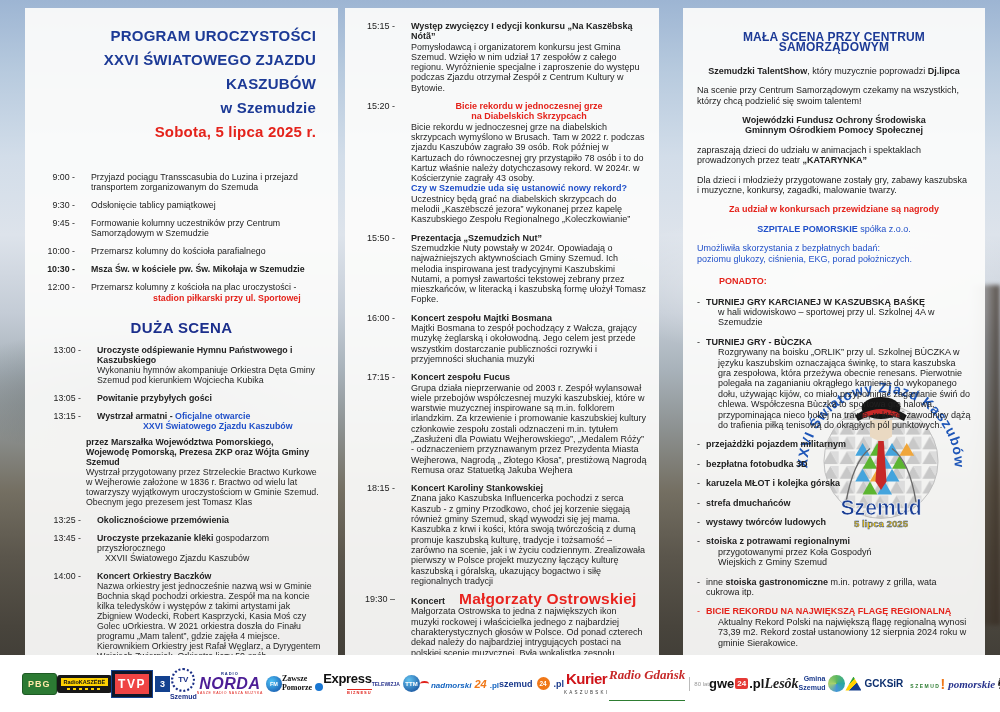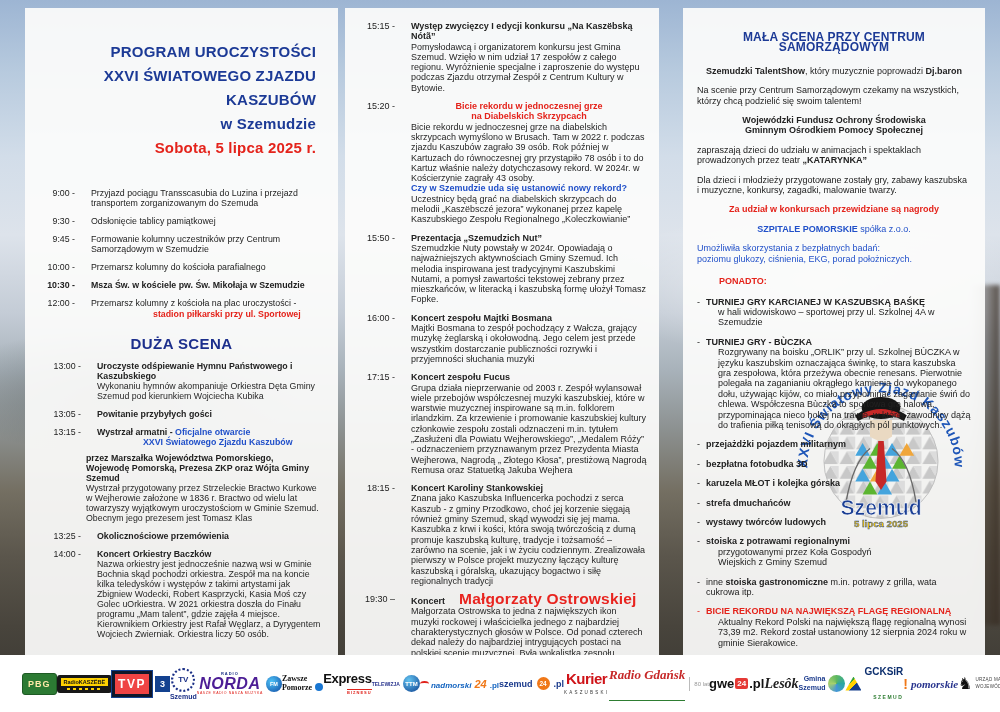--- a/index.html
+++ b/index.html
@@ -3,21 +3,21 @@
 <meta charset="utf-8">
 <style>
   html,body{margin:0;padding:0}
   body{width:1000px;height:712px;overflow:hidden;font-family:"Liberation Sans",sans-serif;position:relative;
     background:
       radial-gradient(ellipse 320px 110px at 82% 40%, rgba(255,255,255,.55), transparent 70%),
       radial-gradient(ellipse 260px 90px at 12% 55%, rgba(40,45,40,.35), transparent 70%),
       linear-gradient(180deg,#9db5d3 0%,#b7cade 10%,#d2dde9 22%,#dde3eb 33%,#c4ccd6 44%,#a8b2ba 52%,#8d9292 60%,#746f62 69%,#5b564c 78%,#48443c 88%,#383631 100%);}
   .bg-tree{position:absolute;right:0;top:285px;width:30px;height:340px;background:linear-gradient(90deg,rgba(56,44,34,0),rgba(56,44,34,.8));filter:blur(2px)}
   .panel{position:absolute;top:8px;height:647px;background:rgba(252,252,251,.93);box-sizing:border-box;overflow:hidden;color:#222}
-  .p-left{left:25px;width:313px;padding:32px 14px 0;font-size:8.8px;line-height:10px}
+  .p-left{left:25px;width:313px;padding:16px 14px 0;font-size:8.8px;line-height:10px}
   .p-mid{left:345px;width:314px;padding:13px 12px 0 8px;font-size:9px;line-height:10.3px}
   .p-right{left:683px;width:302px;padding:24px 14px 0;font-size:9px;line-height:10.4px}
   .ttl{font-size:15px;font-weight:800;color:#1c3a96;text-align:right;padding-right:8px;line-height:24px;letter-spacing:.2px}
   .red2{color:#e4231b}
   .red{color:#e4231b}
   .blue{color:#2150c9}
   .b{font-weight:700}
   .ctr{text-align:center}
   .morning{margin-top:28px}
   .ent{display:flex;margin-bottom:8px}
@@ -79,21 +79,21 @@
   .rg-a{font-family:"Liberation Serif",serif;font-style:italic;font-weight:700;font-size:13px;color:#c62828;border-bottom:1.5px solid #2e7d32;padding-bottom:17px}
   .rg-d{width:1px;height:14px;background:#bbb}
   .rg-b{font-size:6px;color:#999}
   .gwe{display:flex;align-items:center;gap:1px}
   .gwe-a{font-size:13px;font-weight:900;color:#111}
   .gwe-24{background:#e53935;color:#fff;font-size:8px;font-weight:800;padding:1px 2px;border-radius:2px}
   .le{font-family:"Liberation Serif",serif;font-style:italic;font-weight:600;font-size:14px;color:#222}
   .gs-t{font-size:7px;font-weight:800;color:#1a3a8c;text-align:right;line-height:1.15}
   .gs-c{width:17px;height:17px;border-radius:50%;background:conic-gradient(#5fb760,#2ca7a0,#4596d8,#a6d06c,#5fb760)}
   .gc-tri{width:16px;height:14px;clip-path:polygon(50% 0,0 100%,100% 100%);background:linear-gradient(135deg,#36a336 38%,#ffd200 38% 58%,#123c8c 58%)}
-  .gc-t{line-height:1;display:flex;flex-direction:column;gap:18px}
+  .gc-t{line-height:1;display:flex;flex-direction:row;gap:7px}
   .gc-a{font-size:10px;font-weight:800;color:#0d2f6e}
   .gc-b{font-size:5px;font-weight:700;color:#2e7d32;letter-spacing:1.5px;align-self:flex-end}
   .pom-ex{font-size:14px;font-weight:900;color:#f07818}
   .pom-t{font-family:"Liberation Serif",serif;font-style:italic;font-weight:700;font-size:11px;color:#27338d}
   .um-g{font-size:16px;color:#111;line-height:1}
   .um-t{font-size:4.5px;color:#444;line-height:1.5;letter-spacing:.3px}
 </style>
 </head>
 <body>
 
@@ -150,20 +150,24 @@
       <span class="bd"><span class="b">Wystrzał armatni - </span><span class="blue b">Oficjalne otwarcie</span><div class="blue b ind3">XXVI Światowego Zjazdu Kaszubów</div></span>
     </div>
   <div class="para">
       <div class="b">przez Marszałka Województwa Pomorskiego,</div>
       <div class="b">Wojewodę Pomorską, Prezesa ZKP oraz Wójta Gminy Szemud</div>
       <div class="ds">Wystrzał przygotowany przez Strzeleckie Bractwo Kurkowe w Wejherowie założone w 1836 r. Bractwo od wielu lat towarzyszy wyjątkowym uroczystościom w Gminie Szemud. Obecnym jego prezesem jest Tomasz Klas</div>
     </div>
   <div class="ent">
       <span class="tm">13:25 -</span>
       <span class="bd b">Okolicznościowe przemówienia</span>
+    </div>
+  <div class="ent">
+      <span class="tm">13:45 -</span>
+      <span class="bd"><span class="b">Uroczyste przekazanie klëki</span><span> gospodarzom przyszłorocznego</span><div class="ind1">XXVII Światowego Zjazdu Kaszubów</div></span>
     </div>
   <div class="ent">
       <span class="tm">14:00 -</span>
       <span class="bd">
         <div class="b">Koncert Orkiestry Baczków</div>
         <div class="ds">Nazwa orkiestry jest jednocześnie nazwą wsi w Gminie Bochnia skąd pochodzi orkiestra. Zespół ma na koncie kilka teledysków i występów z takimi artystami jak Zbigniew Wodecki, Robert Kasprzycki, Kasia Moś czy Golec uOrkiestra. W 2021 orkiestra doszła do Finału programu „Mam talent”, gdzie zajęła 4 miejsce. Kierownikiem Orkiestry jest Rafał Węglarz, a Dyrygentem Wojciech Zwierniak. Orkiestra liczy 50 osób.</div>
       </span>
     </div>
 
 </div>
@@ -259,21 +263,21 @@
     <path d="M97,86 L103,86 L106,130 L100,139 L94,130 Z" fill="#c62828"></path>
     <path d="M62,152 Q70,108 88,94 M138,152 Q131,108 112,94" stroke="#6a6a6a" stroke-width="1.5" fill="none"></path>
     <path id="arcp" d="M 24,138 A 80,80 0 1 1 176,138" fill="none"></path>
     <text font-size="15" font-weight="bold" fill="#1e56b8" letter-spacing="1"><textPath href="#arcp" startOffset="50%" text-anchor="middle">XXVI Światowy Zjazd Kaszubów</textPath></text>
     <text x="100" y="166" text-anchor="middle" font-size="23" font-weight="bold" fill="#1b3f94" stroke="#ffffff" stroke-width="0.7">Szemud</text>
     <text x="100" y="179" text-anchor="middle" font-size="10.5" font-weight="bold" fill="#f5c400" stroke="#1b3f94" stroke-width="0.4">5 lipca 2025</text>
   </svg>
 
   <div class="rc">
     <div class="rh">MAŁA SCENA PRZY CENTRUM SAMORZĄDOWYM</div>
-    <div class="rp ctr"><span class="b">Szemudzki TalentShow</span><span>, który muzycznie poprowadzi </span><span class="b">Dj.baron</span></div>
+    <div class="rp ctr"><span class="b">Szemudzki TalentShow</span><span>, który muzycznie poprowadzi </span><span class="b">Dj.lipca</span></div>
     <div class="rp">Na scenie przy Centrum Samorządowym czekamy na wszystkich, którzy chcą podzielić się swoim talentem!</div>
     <div class="rp ctr">
         <div class="b">Wojewódzki Fundusz Ochrony Środowiska</div>
         <div class="b">Gminnym Ośrodkiem Pomocy Społecznej</div>
       </div>
     <div class="rp"><span>zapraszają dzieci do udziału w animacjach i spektaklach prowadzonych przez teatr </span><span class="b">„KATARYNKA”</span></div>
     <div class="rp">Dla dzieci i młodzieży przygotowane zostały gry, zabawy kaszubska i muzyczne, konkursy, zagadki, malowanie twarzy.</div>
     <div class="rp ctr red b">Za udział w konkursach przewidziane są nagrody</div>
     <div class="rp ctr blue"><span class="b">SZPITALE POMORSKIE</span><span> spółka z.o.o.</span></div>
     <div class="rp blue">

